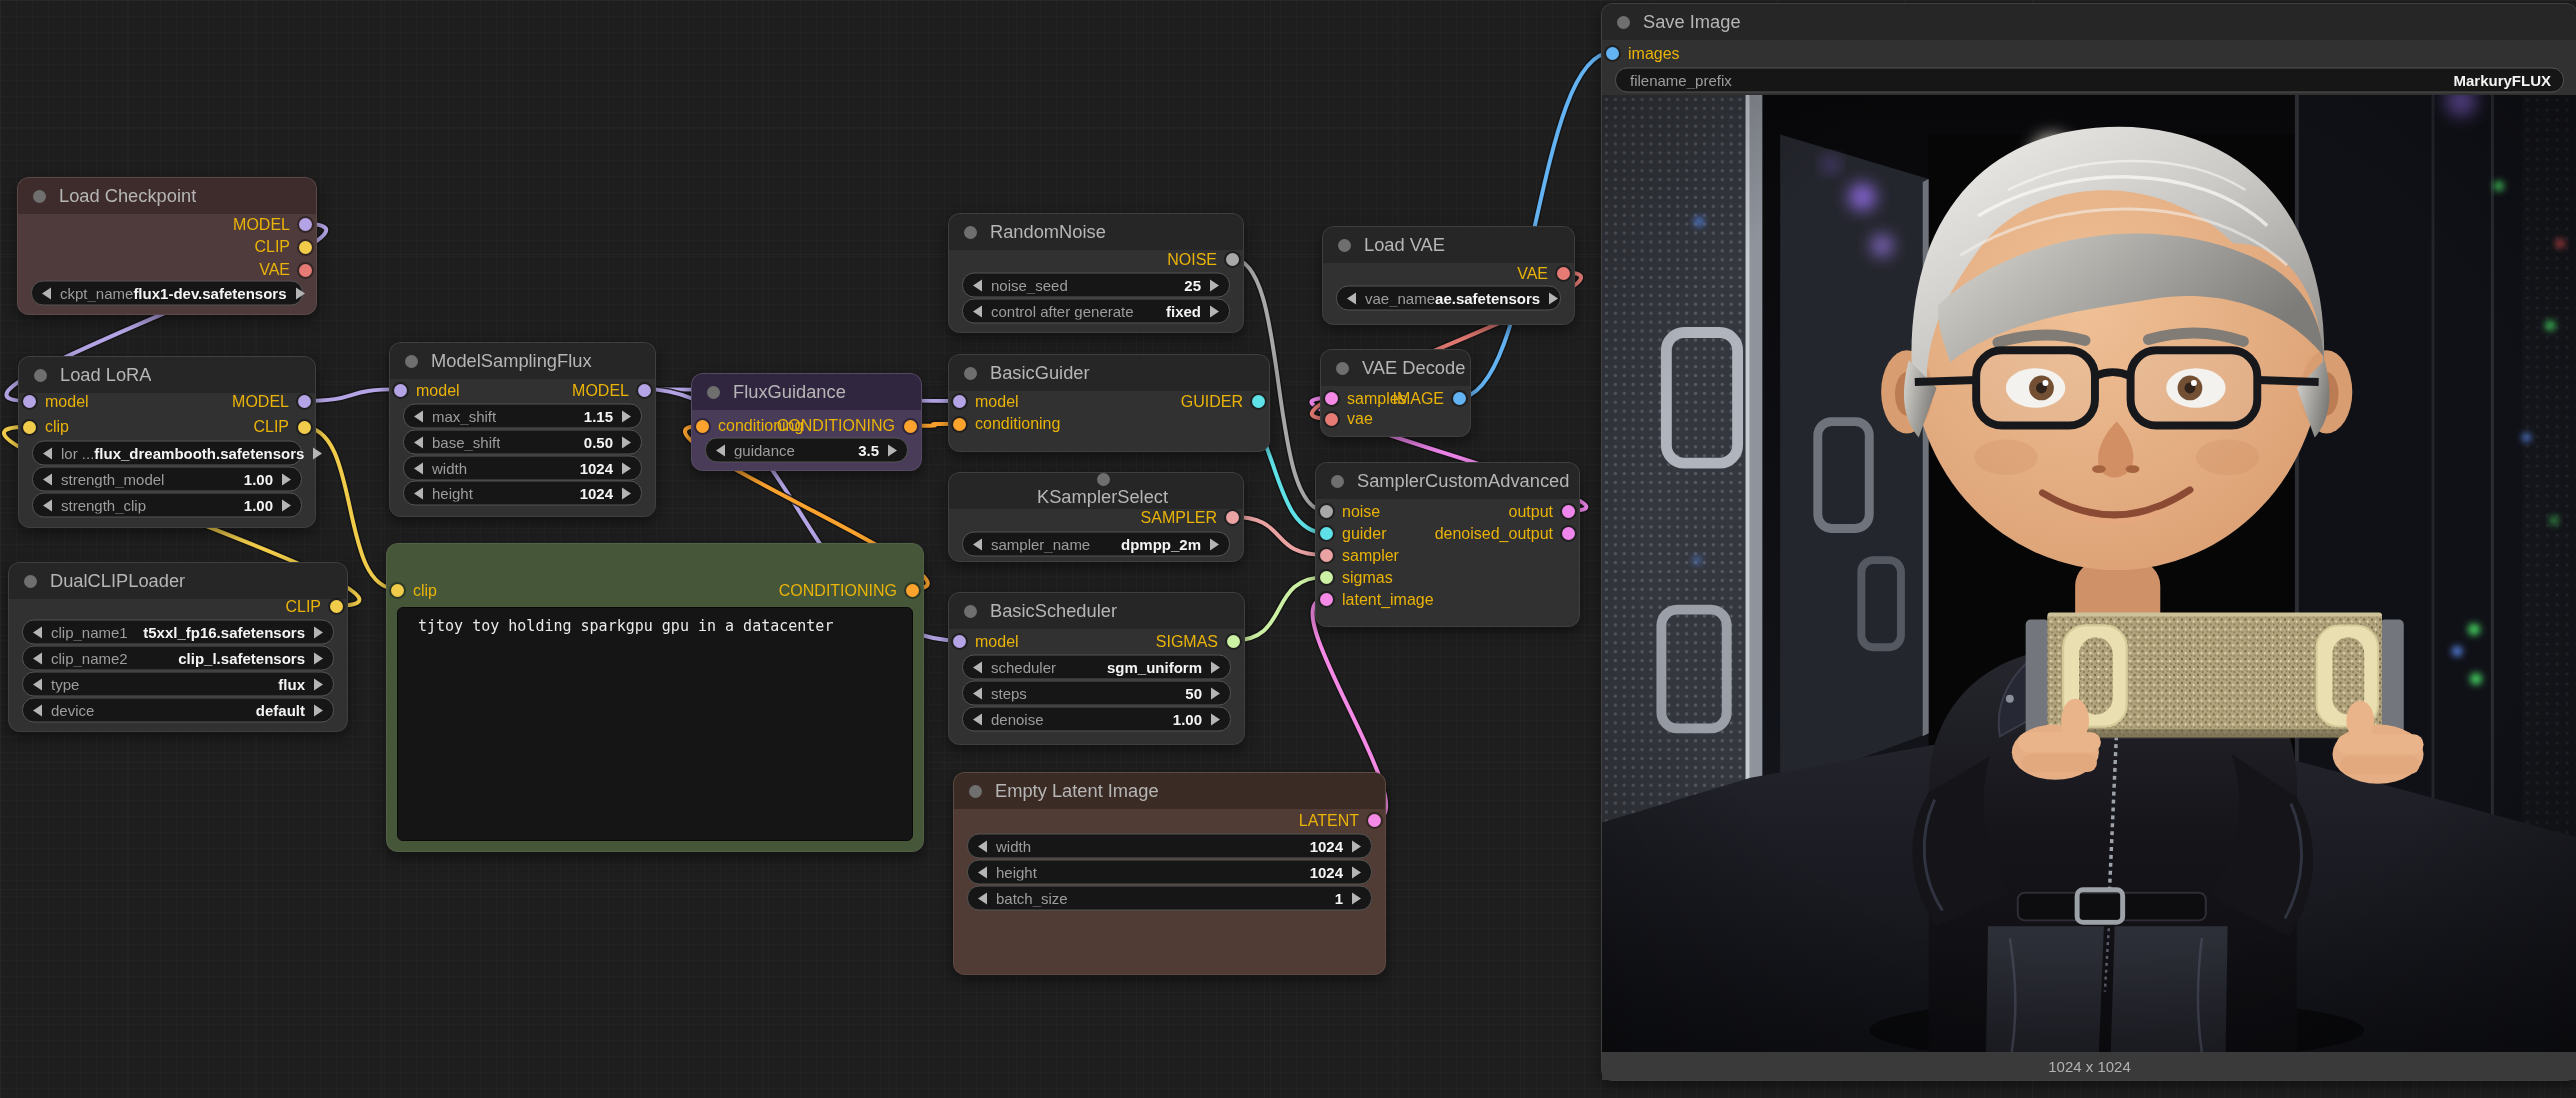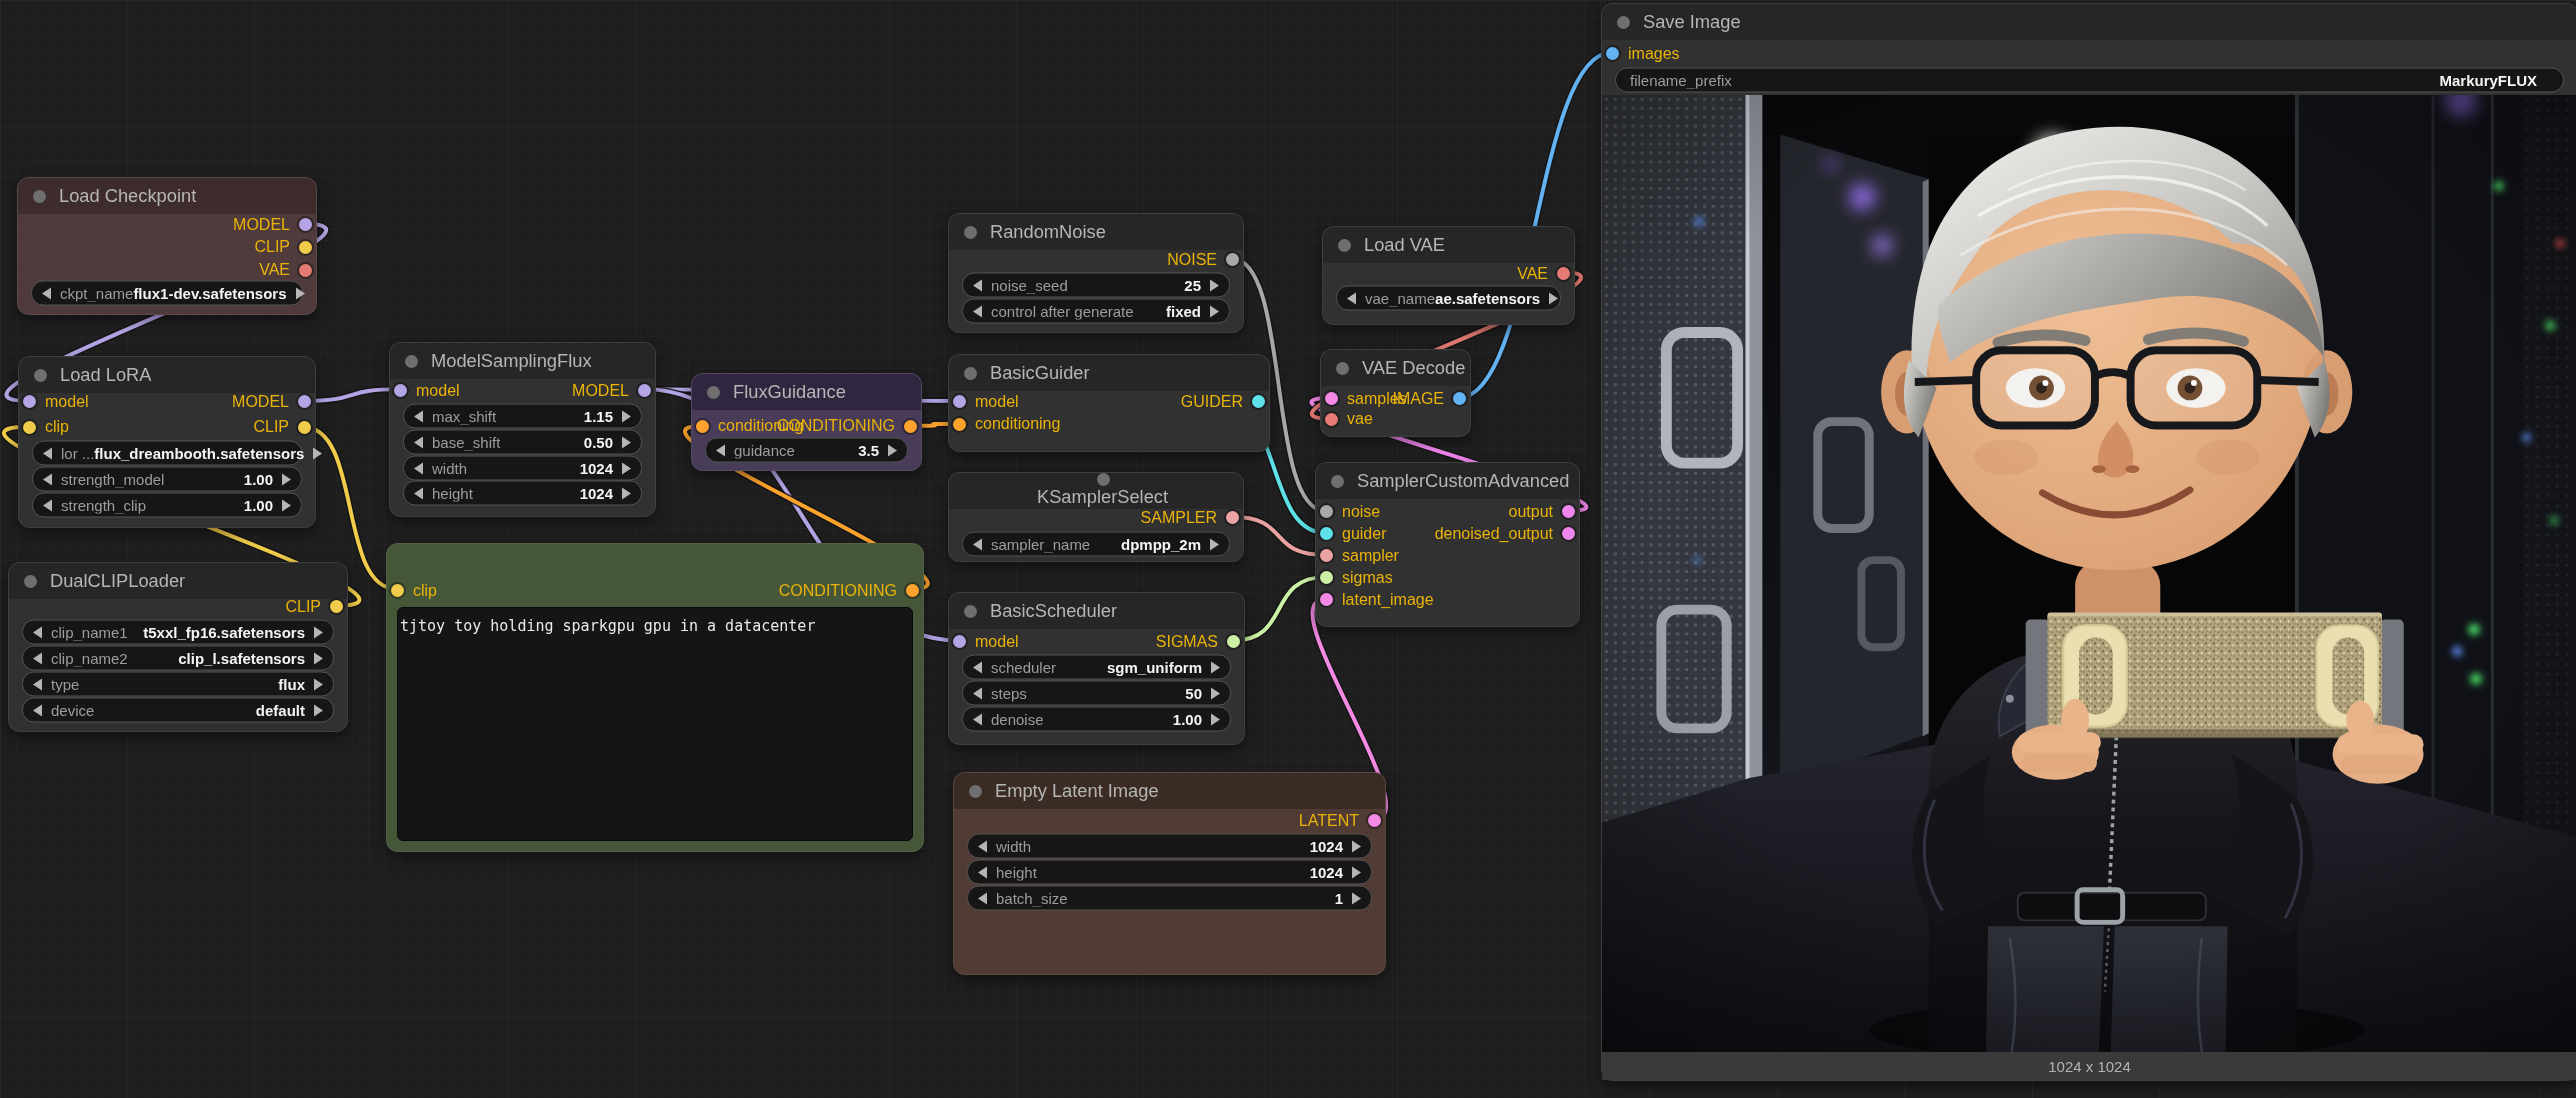--- a/index.html
+++ b/index.html
@@ -23,24 +23,24 @@
   .slotdot{position:absolute;width:13px;height:13px;border-radius:50%;box-shadow:0 0 0 2px rgba(0,0,0,0.35);}
   .slotlabel{position:absolute;font-size:16px;color:#eab308;white-space:nowrap;transform:translateY(-50%);}
   .pill{position:absolute;left:13px;right:13px;height:23px;border-radius:12px;background:#161616;
     border:1px solid #555;display:flex;align-items:center;transform:translateY(-50%);}
   .pill .wlabel{color:#9d9d9d;font-size:15px;margin-left:9px;white-space:nowrap;overflow:hidden;flex:none;}
   .pill .wvalue{color:#f4f4f4;font-size:15px;font-weight:600;margin-left:auto;margin-right:9px;white-space:nowrap;}
   .arrow-l{width:0;height:0;border-top:6px solid transparent;border-bottom:6px solid transparent;
     border-right:9px solid #b5b5b5;margin-left:10px;flex:none;}
   .arrow-r{width:0;height:0;border-top:6px solid transparent;border-bottom:6px solid transparent;
     border-left:9px solid #b5b5b5;margin-right:10px;flex:none;}
-  .pill.plain .wvalue{margin-right:26px;}
+  .pill.plain .wvalue{margin-right:12px;}
   .pill.plain .wlabel{margin-left:14px;}
   .prompt{position:absolute;left:10px;right:10px;background:#151515;border:1px solid #090909;border-radius:6px;
-    color:#eaeaea;font-family:"DejaVu Sans Mono", monospace;font-size:15px;padding:9px 2px;box-sizing:border-box;
+    color:#eaeaea;font-family:"DejaVu Sans Mono", monospace;font-size:15px;padding:9px 20px;box-sizing:border-box;
     white-space:pre-wrap;overflow:hidden;}
   .preview{position:absolute;left:0;right:0;overflow:hidden;background:#0b0b0d;}
   .preview svg{display:block;width:100%;height:100%;}
   .pvfooter{position:absolute;left:0;right:0;height:28px;background:#3a3a3a;color:#b2b2b2;
     font-size:15px;display:flex;align-items:center;justify-content:center;}
 </style>
 </head>
 <body>
 
 <div id="canvas">

